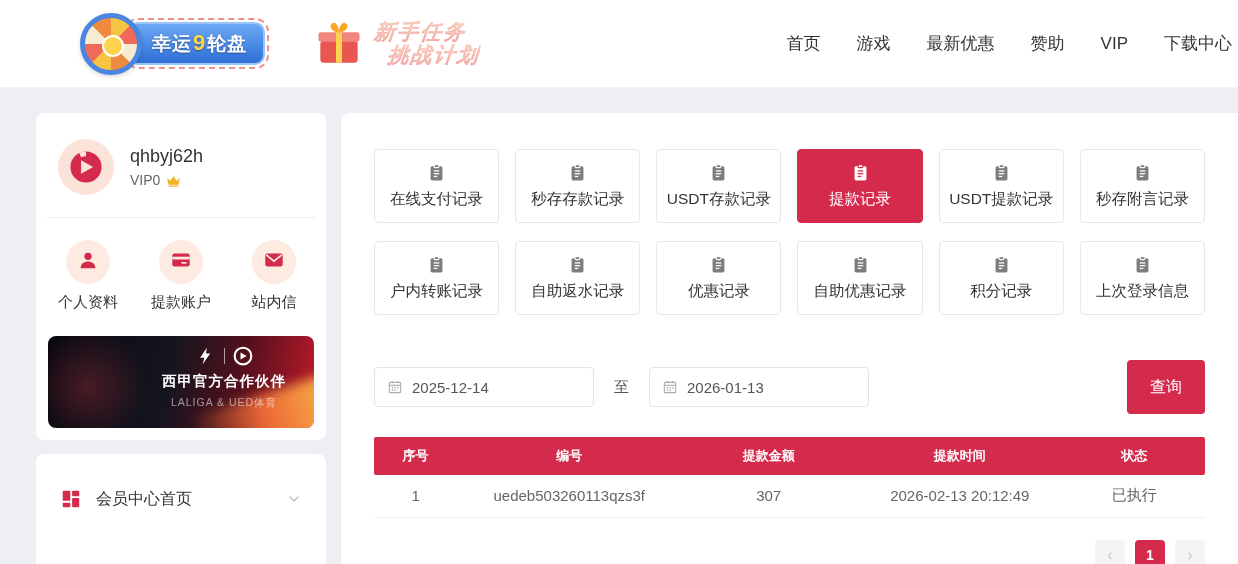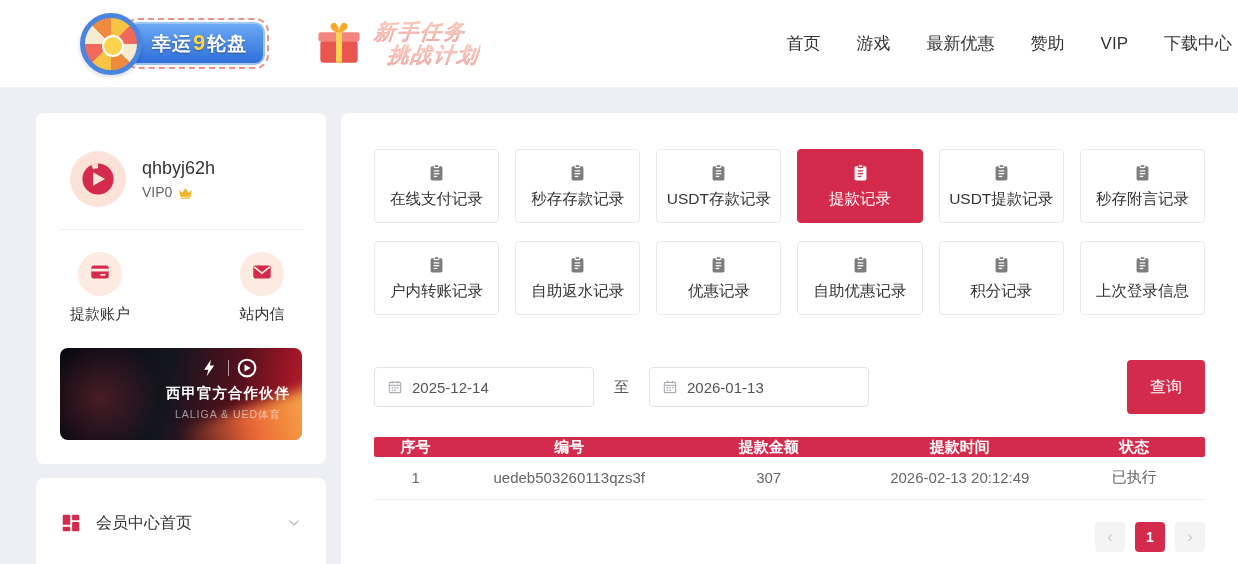--- a/index.html
+++ b/index.html
@@ -32,40 +32,40 @@
 
   .nav-links { margin-left:auto; display:flex; align-items:center; gap:36px; padding-right:2px; }
   .nav-link { font-size:17px; color:#333; text-decoration:none; white-space:nowrap; cursor:pointer; }
 
   
   .content { display:flex; align-items:flex-start; padding:25px 0 0 36px; gap:15px; }
 
   
   .sidebar { width:290px; flex:0 0 auto; display:flex; flex-direction:column; gap:14px; }
   .card { background:#fff; border-radius:8px; }
-  .side-card1 { padding:24px; }
+  .side-card1 { padding:12px; }
   .user-row { display:flex; align-items:center; gap:16px; margin:14px 0 22px 10px; }
   .avatar { width:56px; height:56px; border-radius:50%; background:#fbe3d9; display:flex; align-items:center; justify-content:center; }
   .avatar svg { width:34px; height:34px; }
   .user-name { font-size:18px; color:#333; }
   .user-level { display:flex; align-items:center; gap:5px; margin-top:5px; font-size:14px; color:#666; }
   .crown { width:17px; height:17px; display:inline-flex; }
   .divider { border-top:1px solid #f0f0f0; margin:0 -2px; }
   .shortcuts { display:flex; justify-content:space-between; padding:22px 4px 0; }
   .shortcut { display:flex; flex-direction:column; align-items:center; gap:9px; cursor:pointer; width:72px; }
   .shortcut .bubble { width:44px; height:44px; border-radius:50%; background:#fdeae1; display:flex; align-items:center; justify-content:center; color:#d42b4d; }
   .shortcut .bubble svg { width:22px; height:22px; }
   .shortcut .sc-label { font-size:15px; color:#333; white-space:nowrap; }
   .side-banner { margin-top:24px; height:92px; border-radius:8px; position:relative; overflow:hidden; cursor:pointer;
         background:linear-gradient(100deg,#07070f 0%,#15151f 45%,#55101c 72%,#c01a2b 100%); }
   .side-banner .glow { position:absolute; left:-20px; top:-10px; width:120px; height:120px; border-radius:50%;
         background:radial-gradient(circle,rgba(120,40,50,.55),transparent 70%); }
   .side-banner .streak { position:absolute; right:-30px; bottom:-26px; width:150px; height:60px; transform:rotate(-18deg);
         background:linear-gradient(90deg,transparent,#ff7a3c,#ffd34d); filter:blur(6px); opacity:.85; }
-  .banner-inner { position:absolute; right:12px; top:10px; text-align:center; color:#fff; }
+  .banner-inner { position:absolute; right:28px; top:10px; text-align:center; color:#fff; }
   .banner-logos { display:flex; align-items:center; justify-content:center; gap:8px; font-weight:bold; font-style:italic; font-size:18px; color:#fff; }
   .banner-logos .sep { width:1px; height:16px; background:rgba(255,255,255,.6); }
   .banner-title { font-size:14.5px; font-weight:bold; margin-top:6px; letter-spacing:1px; }
   .banner-sub { font-size:10.5px; color:rgba(255,255,255,.55); margin-top:5px; letter-spacing:1px; }
 
   .side-card2 { padding:10px 22px; }
   .menu-item { display:flex; align-items:center; gap:14px; padding:24px 2px; cursor:pointer; }
   .menu-item .m-icon { color:#d42b4d; width:22px; height:22px; flex:0 0 auto; }
   .menu-item .m-label { font-size:16px; color:#333; flex:1; }
   .menu-item .chev { color:#b9bdc6; width:16px; height:16px; }
@@ -83,21 +83,21 @@
   .tab.active .t-icon .hole { stroke:#d42b4d; }
 
   .filter-row { display:flex; align-items:center; margin-top:45px; }
   .date-box { width:220px; height:40px; border:1px solid #e2e4e9; border-radius:4px; display:flex; align-items:center; gap:9px; padding:0 12px; background:#fff; cursor:text; }
   .date-box .c-icon { color:#a9adb5; width:16px; height:16px; flex:0 0 auto; }
   .date-box .d-val { font-size:15px; color:#555; }
   .to-label { margin:0 20px; font-size:15px; color:#555; }
   .query-btn { margin-left:auto; width:78px; height:54px; background:#d42b4d; color:#fff; font-size:16px; border:none; border-radius:4px; cursor:pointer; font-family:inherit; }
 
   table.records { width:100%; border-collapse:collapse; margin-top:23px; table-layout:fixed; }
-  table.records th { background:#d42b4d; color:#fff; font-size:15px; font-weight:bold; height:20px; text-align:center; }
+  table.records th { background:#d42b4d; color:#fff; font-size:13px; font-weight:bold; height:38px; text-align:center; }
   table.records th:first-child { border-radius:2px 0 0 2px; }
   table.records th:last-child { border-radius:0 2px 2px 0; }
   table.records td { height:42px; text-align:center; font-size:15px; color:#666; border-bottom:1px solid #efefef; }
   .col-idx{width:10%} .col-no{width:27%} .col-amt{width:21%} .col-time{width:25%} .col-st{width:17%}
 
   .pagination { display:flex; justify-content:flex-end; align-items:center; gap:10px; margin-top:22px; }
   .page-btn { width:30px; height:30px; border-radius:4px; border:none; background:#f4f4f5; color:#c8cad0; font-size:16px; display:flex; align-items:center; justify-content:center; cursor:pointer; font-family:inherit; }
   .page-btn.current { background:#d42b4d; color:#fff; font-weight:bold; font-size:14px; }
 </style>
 </head>
@@ -157,20 +157,29 @@
               <svg viewBox="0 0 24 24" fill="#f0b429">
                   <path d="M3 8.5l4.6 3.8L12 5.5l4.4 6.8L21 8.5l-1.9 9.5H4.9z"></path>
                   <rect x="5" y="19" width="14" height="1.8" rx=".9"></rect>
                 </svg>
             </span>
           </div>
         </span>
       </div>
       <div class="divider"></div>
       <div class="shortcuts">
+          <div class="shortcut">
+            <span class="bubble">
+              <span><svg viewBox="0 0 24 24" fill="currentColor">
+                  <circle cx="12" cy="8" r="4"></circle>
+                  <path d="M4 20.5c0-4.5 3.6-7 8-7s8 2.5 8 7v.5H4z"></path>
+                </svg></span>
+            </span>
+            <span class="sc-label">个人资料</span>
+          </div>
           <div class="shortcut">
             <span class="bubble">
               <span><svg viewBox="0 0 24 24" fill="currentColor">
                   <rect x="2.5" y="5" width="19" height="14" rx="2.5"></rect>
                   <rect x="2.5" y="8.4" width="19" height="3" fill="#fdeae1"></rect>
                   <rect x="12.5" y="14.2" width="5.5" height="1.8" fill="#fdeae1"></rect>
                 </svg></span>
             </span>
             <span class="sc-label">提款账户</span>
           </div>

